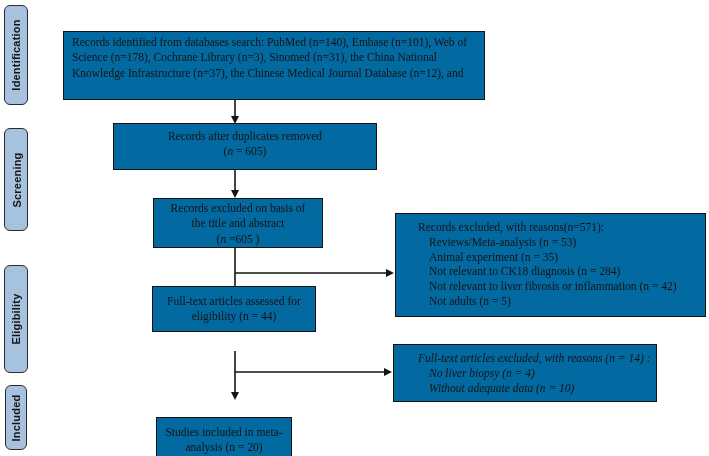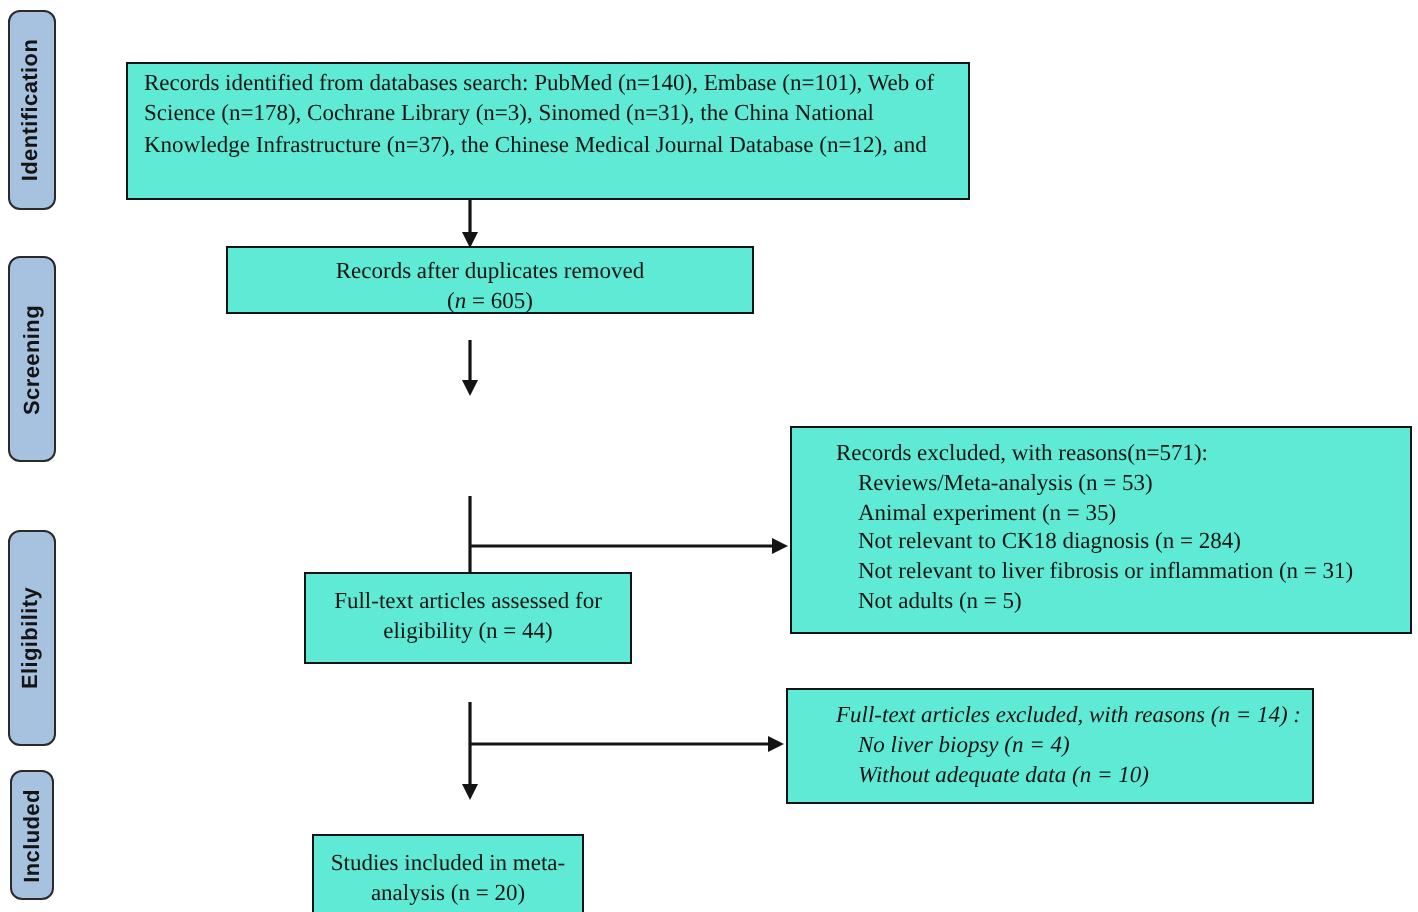--- a/index.html
+++ b/index.html
@@ -12,21 +12,21 @@
     position:absolute;background:#a7c2df;border:1.6px solid #2a2a2a;border-radius:6px;
     box-sizing:border-box;display:flex;align-items:center;justify-content:center;
   }
   .stage .vtext{
     transform:rotate(-90deg);white-space:nowrap;
     font-family:"Liberation Sans",sans-serif;font-weight:bold;font-size:11px;
     letter-spacing:.2px;color:#141414;
   }
   
   .fbox{
-    position:absolute;background:#5eead4;border:1.7px solid #141414;
+    position:absolute;background:#0369a1;border:1.7px solid #141414;
     box-sizing:border-box;font-size:11.5px;
   }
   .fbox .ln{line-height:15.4px;}
   .center{text-align:center;}
   .reasons .ln{line-height:14.8px;}
   .reasons .ind{padding-left:11px;}
   
   .arrows{position:absolute;left:0;top:0;width:709px;height:456px;pointer-events:none;}
 </style>
 </head>
@@ -69,42 +69,47 @@
       <polygon points="384,368 384,376 392,372" stroke="none"></polygon>
     </g>
   </svg>
 
   <div class="fbox" style="left:63px;top:31px;width:422px;height:69px;padding:3px 8px;">
       <div class="ln">Records identified from databases search: PubMed (n=140), Embase (n=101), Web of</div>
       <div class="ln">Science (n=178), Cochrane Library (n=3),  Sinomed (n=31), the China National</div>
       <div class="ln">Knowledge Infrastructure (n=37), the Chinese Medical Journal Database (n=12), and</div>
     </div>
 
-  <div class="fbox center italic-n" style="left:113px;top:123px;width:264px;height:34px;padding-top:5px;">
+  <div class="fbox center italic-n" style="left:113px;top:123px;width:264px;height:47px;padding-top:5px;">
       <div class="ln">Records after duplicates removed</div>
       <div class="ln">(<i>n</i> = 605)</div>
     </div>
 
+  <div class="fbox center italic-n" style="left:153px;top:198px;width:170px;height:50px;padding-top:2px;">
+      <div class="ln">Records excluded on basis of</div>
+      <div class="ln">the title and abstract</div>
+      <div class="ln">(<i>n</i> =605 )</div>
+    </div>
 
   <div class="fbox center" style="left:152px;top:286px;width:164px;height:46px;padding-top:7px;">
       <div class="ln">Full-text articles assessed for</div>
       <div class="ln">eligibility (n = 44)</div>
     </div>
 
   <div class="fbox center" style="left:156px;top:400px;width:136px;height:47px;padding-top:7px;margin-top:17px;">
       <div class="ln">Studies included in meta-</div>
       <div class="ln">analysis (n = 20)</div>
     </div>
 
   <div class="fbox reasons" style="left:395px;top:213px;width:311px;height:104px;padding:6px 4px 0 22px;">
       <div class="ln">Records excluded, with reasons(n=571):</div>
       <div class="ln ind">Reviews/Meta-analysis (n = 53)</div>
       <div class="ln ind">Animal experiment (n = 35)</div>
       <div class="ln ind">Not relevant to CK18 diagnosis (n = 284)</div>
-      <div class="ln ind">Not relevant to liver fibrosis or inflammation (n = 31)</div>
+      <div class="ln ind">Not relevant to liver fibrosis or inflammation (n = 42)</div>
       <div class="ln ind">Not adults (n = 5)</div>
     </div>
 
   <div class="fbox reasons" style="left:393px;top:344px;width:264px;height:58px;padding:6px 4px 0 24px;font-style:italic;">
       <div class="ln">Full-text articles excluded, with reasons (n = 14) :</div>
       <div class="ln ind">No liver biopsy (n = 4)</div>
       <div class="ln ind">Without adequate data (n = 10)</div>
     </div>
 
 </div>

